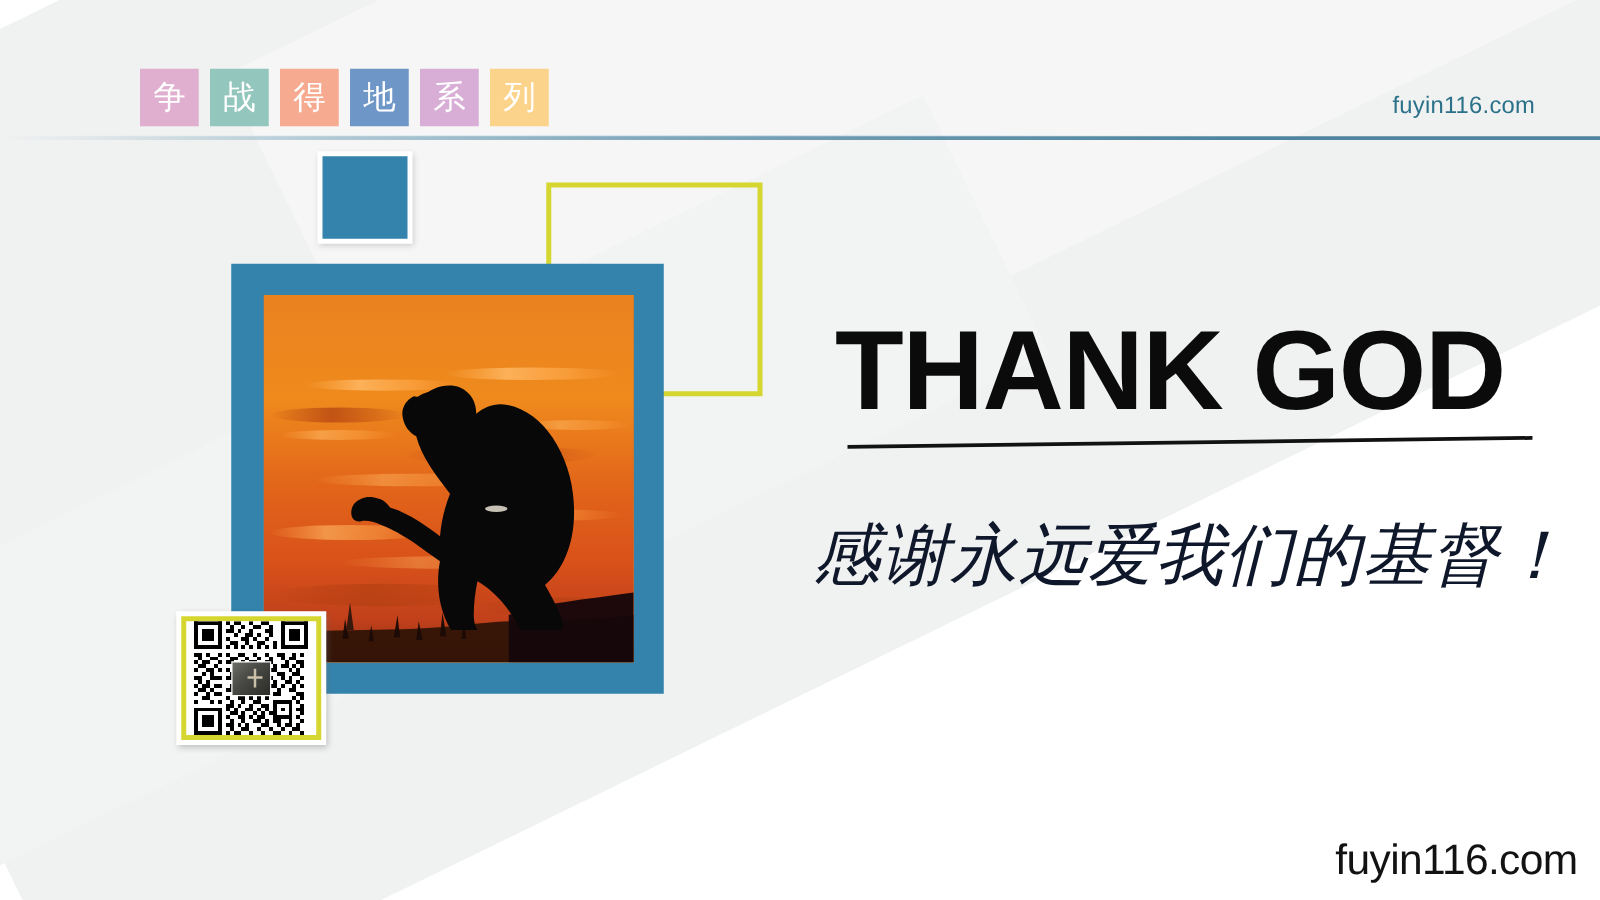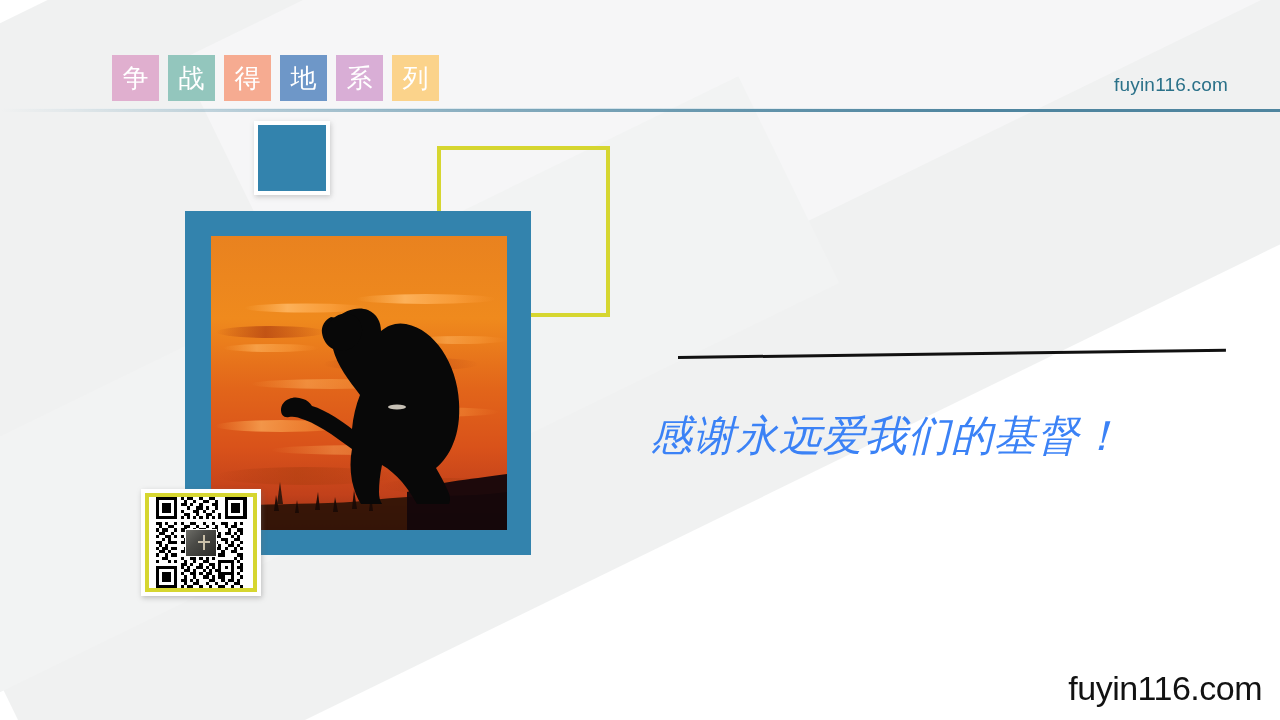--- a/index.html
+++ b/index.html
@@ -266,22 +266,22 @@
     width: 548px;
     height: 3px;
     background: #111111;
     transform: rotate(-0.75deg);
     transform-origin: 0 50%;
   }
   .subtitle-cn {
     position: absolute;
     left: 650px;
     top: 408px;
-    font-size: 42px;
-    color: #3b82f6;
+    font-size: 54px;
+    color: #0f172a;
     font-style: italic;
     letter-spacing: 1px;
     white-space: nowrap;
     font-family: "DejaVu Sans", "Liberation Sans", sans-serif;
     z-index: 4;
   }
 
   
   .site-url-bottom {
     position: absolute;
@@ -665,20 +665,21 @@
             <rect x="27" y="28" width="1" height="1"></rect>
           </g>
         </svg>
         <div class="qr-center-img">
           <div class="pic"></div>
         </div>
       </div>
     </div>
   </div>
 
+  <div class="title-main">THANK GOD</div>
   <div class="title-rule">
     <div class="ln"></div>
   </div>
   <div class="subtitle-cn">感谢永远爱我们的基督！</div>
 
   <div class="site-url-bottom">fuyin116.com</div>
 
 </div>
 
 </body></html>

